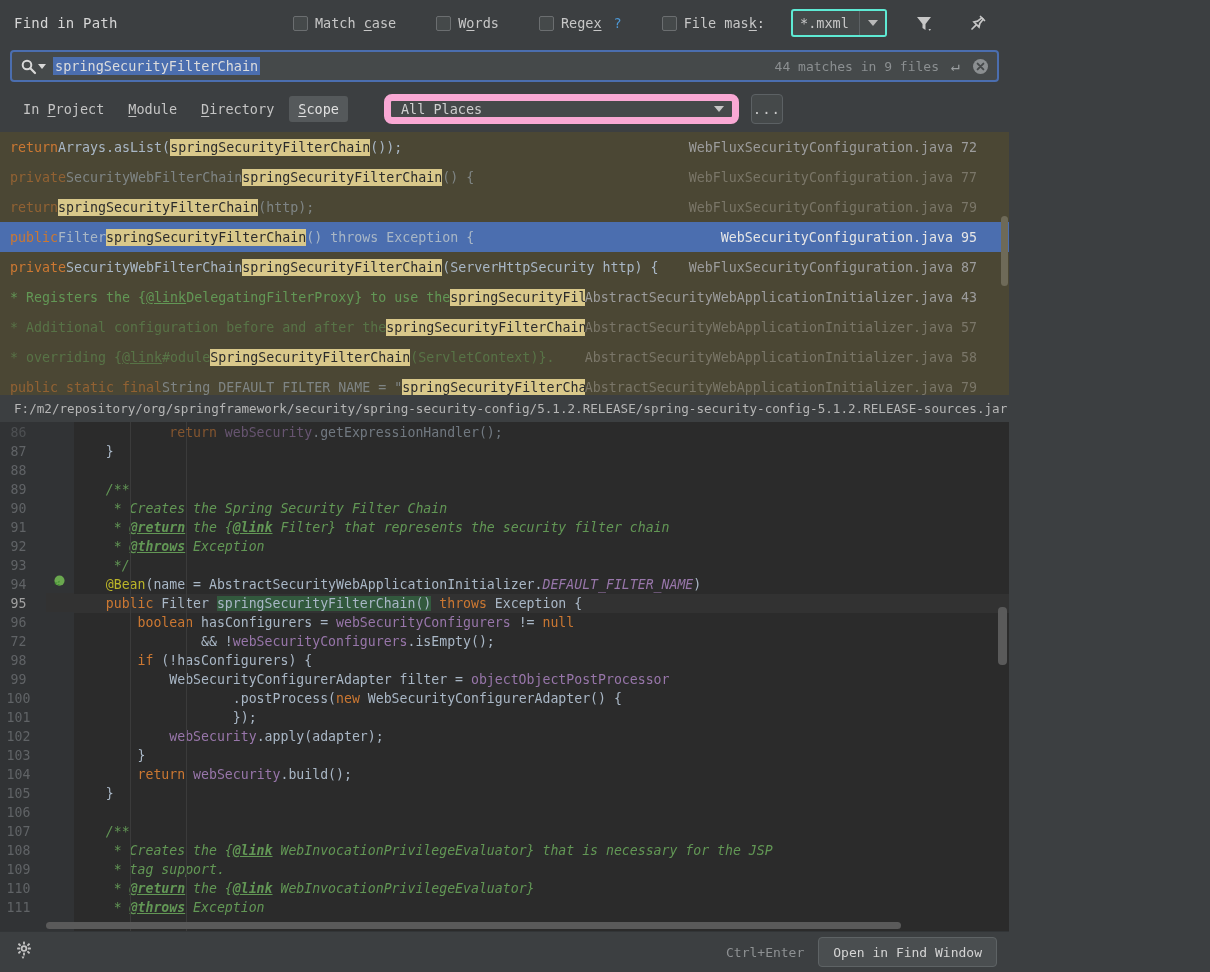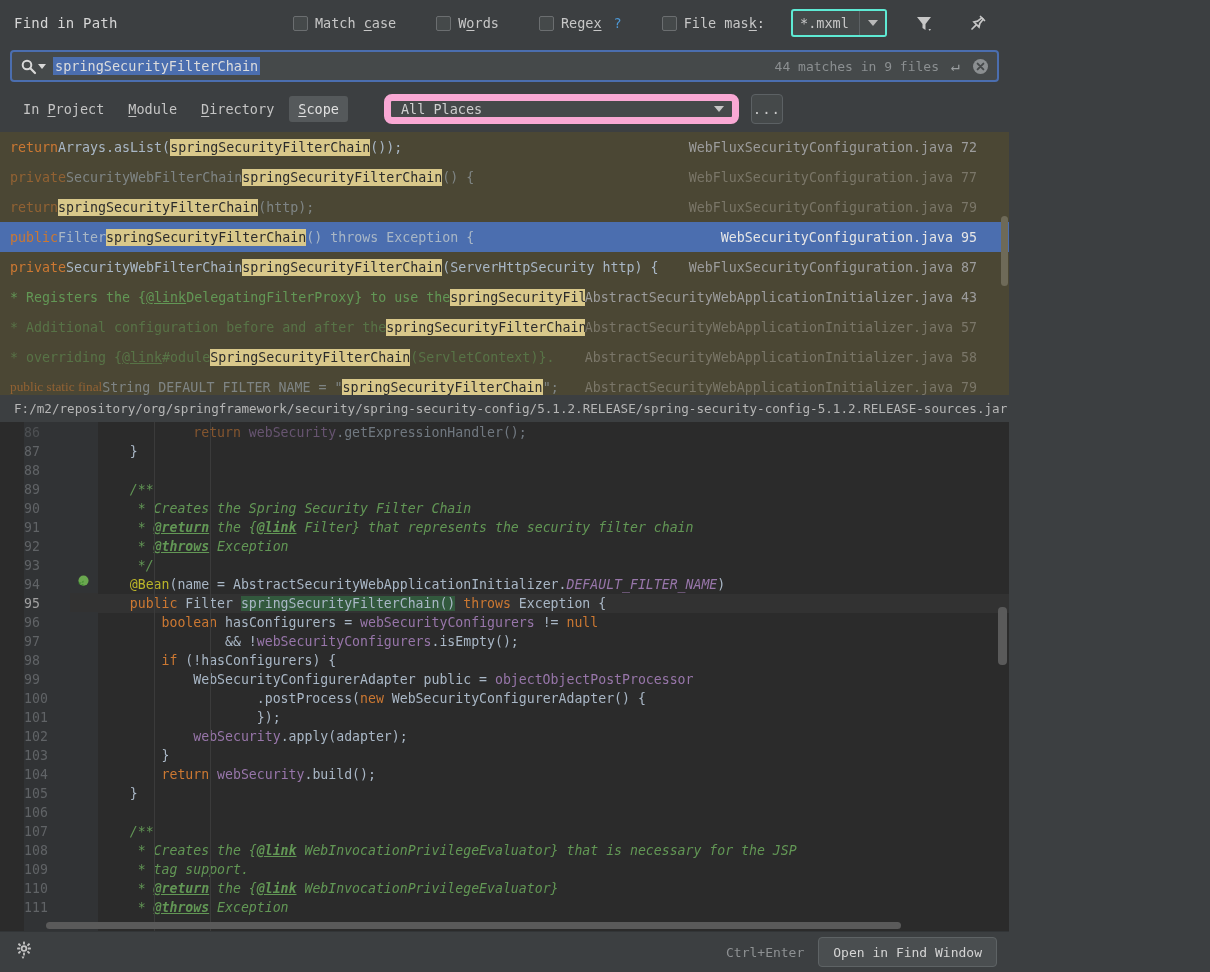--- a/index.html
+++ b/index.html
@@ -143,21 +143,21 @@
     background: #3c3f41; white-space: nowrap; overflow: hidden;
   }
 
   
   .preview {
     flex: 1 1 auto; background: #2b2b2b; position: relative;
     overflow: hidden; display: flex;
   }
   .gutter {
     width: 46px; flex: 0 0 46px; background: #313335;
-    padding-top: 1px; text-align: left; margin-left: 24px;
+    padding-top: 1px; text-align: center;
   }
   .gmark { width: 28px; flex: 0 0 28px; background: #313335; position: relative; }
   .code-area { flex: 1 1 auto; position: relative; padding-top: 1px; }
   .ln {
     height: 19px; line-height: 19px; font-size: 13.2px;
     color: #606366; padding-right: 9px;
   }
   .ln.cur { color: #a1a1a1; }
   .cl {
     height: 19px; line-height: 19px; font-size: 13.2px;
@@ -361,21 +361,21 @@
           <span class="cmt" style="opacity: 0.55;">* overriding {</span>
           <span class="cmt-lnk" style="opacity: 0.55;">@link</span>
           <span class="cmt" style="opacity: 0.55;"> #odule</span>
           <span class="hl">SpringSecurityFilterChain</span>
           <span class="cmt" style="opacity: 0.55;">(ServletContext)}.</span>
         </span>
         <span class="res-file">AbstractSecurityWebApplicationInitializer.java 58</span>
       </div>
       <div class="res-row dim">
         <span class="res-left">
-          <span class="kw" style="opacity: 0.55; font-family: Liberation Serif, serif;">public static final </span>
+          <span class="kw" style="opacity: 0.55;">public static final </span>
           <span class="id" style="opacity: 0.55;">String DEFAULT_FILTER_NAME = "</span>
           <span class="hl">springSecurityFilterChain</span>
           <span class="id" style="opacity: 0.55;">";</span>
         </span>
         <span class="res-file">AbstractSecurityWebApplicationInitializer.java 79</span>
       </div>
     </div>
 
   <div class="pathbar">F:/m2/repository/org/springframework/security/spring-security-config/5.1.2.RELEASE/spring-security-config-5.1.2.RELEASE-sources.jar!/org/springframework/security/config/a</div>
 
@@ -385,21 +385,21 @@
         <div class="ln">87</div>
         <div class="ln">88</div>
         <div class="ln">89</div>
         <div class="ln">90</div>
         <div class="ln">91</div>
         <div class="ln">92</div>
         <div class="ln">93</div>
         <div class="ln">94</div>
         <div class="ln cur">95</div>
         <div class="ln">96</div>
-        <div class="ln">97</div>
+        <div class="ln">72</div>
         <div class="ln">98</div>
         <div class="ln">99</div>
         <div class="ln">100</div>
         <div class="ln">101</div>
         <div class="ln">102</div>
         <div class="ln">103</div>
         <div class="ln">104</div>
         <div class="ln">105</div>
         <div class="ln">106</div>
         <div class="ln">107</div>
@@ -450,21 +450,21 @@
         <div class="cl"><span class="c-cmt">    /**</span></div>
         <div class="cl"><span class="c-cmt">     * Creates the Spring Security Filter Chain</span></div>
         <div class="cl"><span class="c-cmt">     * </span><span class="c-cmt-tag">@return</span><span class="c-cmt"> the {</span><span class="c-cmt-tag">@link</span><span class="c-cmt"> Filter} that represents the security filter chain</span></div>
         <div class="cl"><span class="c-cmt">     * </span><span class="c-cmt-tag">@throws</span><span class="c-cmt"> Exception</span></div>
         <div class="cl"><span class="c-cmt">     */</span></div>
         <div class="cl"><span class="c-par">    </span><span class="c-ann">@Bean</span><span class="c-par">(name = AbstractSecurityWebApplicationInitializer.</span><span class="c-stat">DEFAULT_FILTER_NAME</span><span class="c-par">)</span></div>
         <div class="cl curline"><span class="c-par">    </span><span class="c-kw">public </span><span class="c-par">Filter </span><span class="code-hl">springSecurityFilterChain()</span><span class="c-par"> </span><span class="c-kw">throws </span><span class="c-par">Exception {</span></div>
         <div class="cl"><span class="c-par">        </span><span class="c-kw">boolean </span><span class="c-par">hasConfigurers = </span><span class="c-field">webSecurityConfigurers</span><span class="c-par"> != </span><span class="c-kw">null</span></div>
         <div class="cl"><span class="c-par">                &amp;&amp; !</span><span class="c-field">webSecurityConfigurers</span><span class="c-par">.isEmpty();</span></div>
         <div class="cl"><span class="c-par">        </span><span class="c-kw">if </span><span class="c-par">(!hasConfigurers) {</span></div>
-        <div class="cl"><span class="c-par">            WebSecurityConfigurerAdapter public = </span><span class="c-field">objectObjectPostProcessor</span></div>
+        <div class="cl"><span class="c-par">            WebSecurityConfigurerAdapter filter = </span><span class="c-field">objectObjectPostProcessor</span></div>
         <div class="cl"><span class="c-par">                    .postProcess(</span><span class="c-kw">new </span><span class="c-par">WebSecurityConfigurerAdapter() {</span></div>
         <div class="cl"><span class="c-par">                    });</span></div>
         <div class="cl"><span class="c-par">            </span><span class="c-field">webSecurity</span><span class="c-par">.apply(adapter);</span></div>
         <div class="cl"><span class="c-par">        }</span></div>
         <div class="cl"><span class="c-par">        </span><span class="c-kw">return </span><span class="c-field">webSecurity</span><span class="c-par">.build();</span></div>
         <div class="cl"><span class="c-par">    }</span></div>
         <div class="cl"><span class="c-par"></span></div>
         <div class="cl"><span class="c-cmt">    /**</span></div>
         <div class="cl"><span class="c-cmt">     * Creates the {</span><span class="c-cmt-tag">@link</span><span class="c-cmt"> WebInvocationPrivilegeEvaluator} that is necessary for the JSP</span></div>
         <div class="cl"><span class="c-cmt">     * tag support.</span></div>

